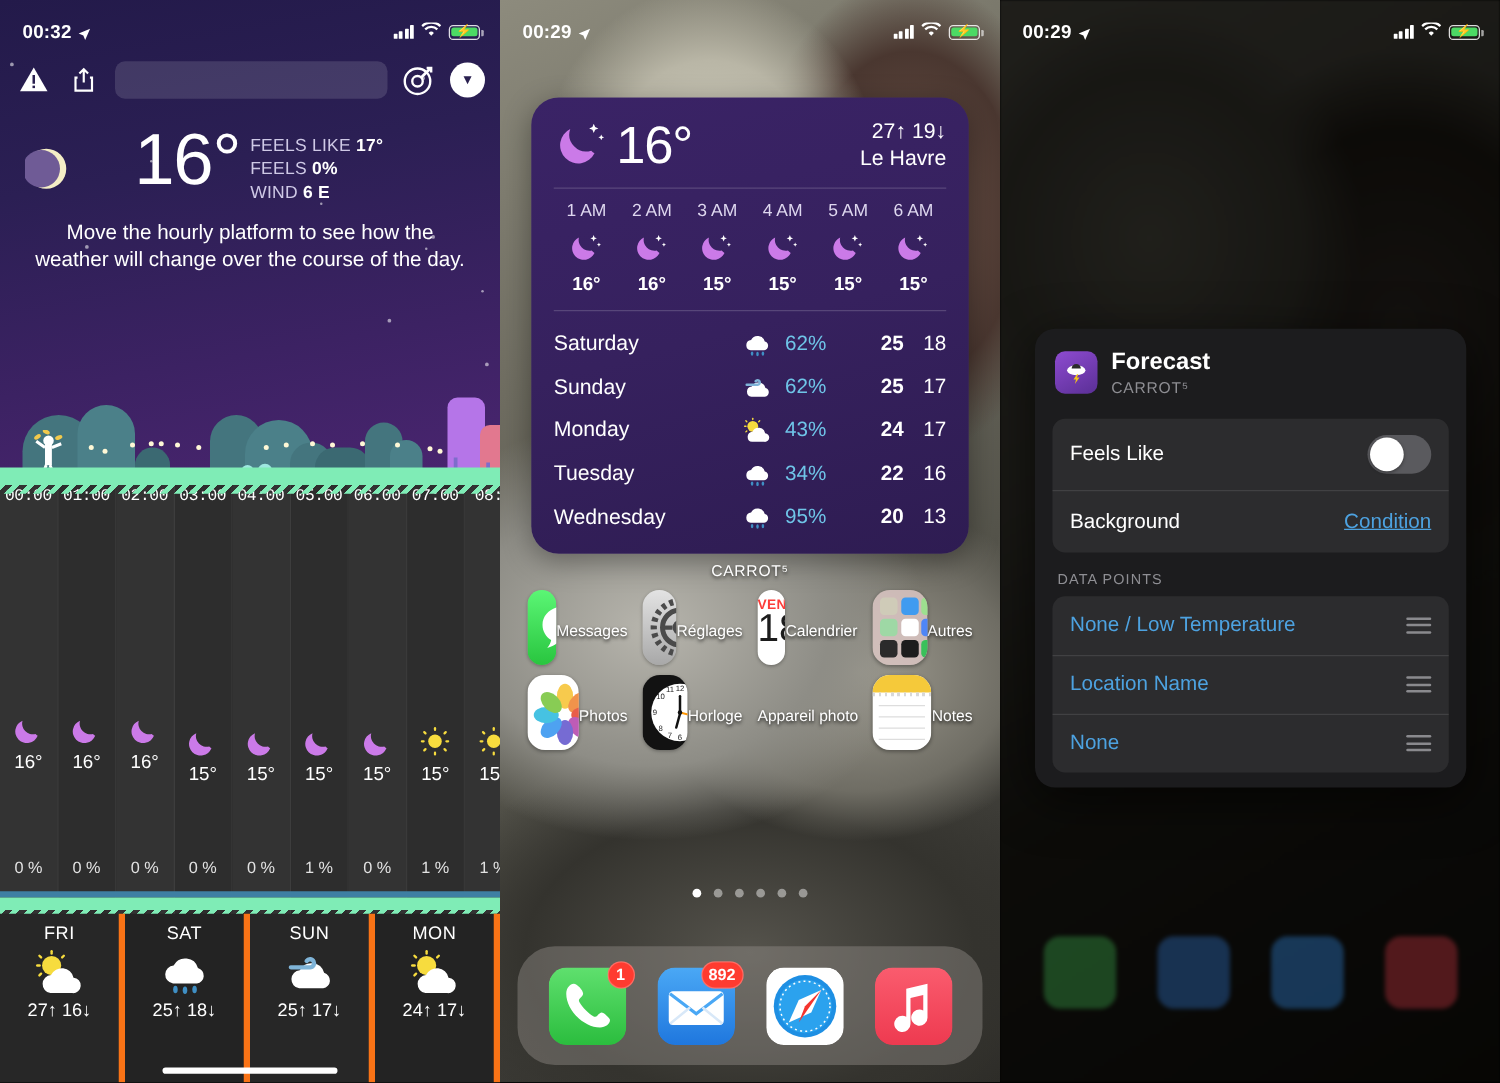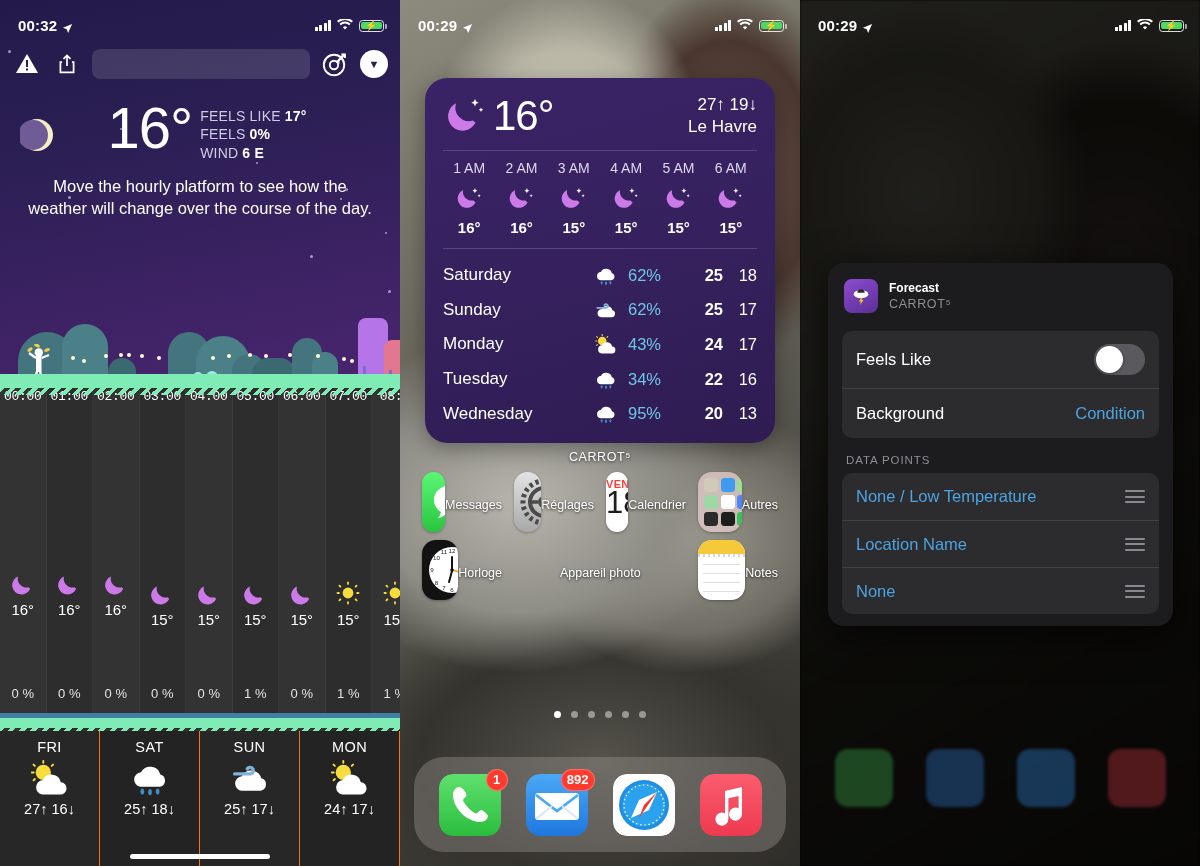--- a/index.html
+++ b/index.html
@@ -78,21 +78,21 @@
   .htemp { position:absolute; top:216px; left:0; right:0; text-align:center; color:#fff; font-size:15px;}
   .hicon.lo { top:196px; } .htemp.lo { top:226px; }
   .hprec { position:absolute; top:301px; left:0; right:0; text-align:center; color:#e2e2e2; font-size:13px;}
 
   .waterline { position:absolute; left:0; right:0; top:713px; height:5px; background:#3e7fa3; z-index:14;}
   .grass2 { position:absolute; left:0; right:0; top:718px; height:10px; background:#7fecb6; z-index:14;}
   .zig2 { position:absolute; left:0; right:0; top:727px; height:8px; z-index:14;
           background:repeating-linear-gradient(135deg,#7fecb6 0 4px,transparent 4px 8px); }
 
   .days { position:absolute; left:0; right:0; top:731px; bottom:0; display:flex; z-index:15; }
-  .dcol { flex:1; background:#272727; border-right:1px solid #f97316; padding-top:8px;
+  .dcol { flex:1; background:#272727; border-right:5px solid #f97316; padding-top:8px;
           display:flex; flex-direction:column; align-items:center; }
   .dcol:nth-child(even){ background:#232323; }
   .dname { color:#fff; font-size:14.5px; letter-spacing:.4px; }
   .dicon { height:42px; display:flex; align-items:center; justify-content:center; margin-top:2px;}
   .dtemp { color:#fff; font-size:14.5px; margin-top:2px; }
   .homebar { position:absolute; bottom:7px; left:50%; transform:translateX(-50%);
              width:140px; height:5px; border-radius:3px; background:#fff; z-index:30;}
 
   
   .wall2 { position:absolute; inset:0;
@@ -155,27 +155,27 @@
       radial-gradient(ellipse 220px 260px at 80% 30%, #24201c 0%, #17140f 60%, transparent 85%),
       linear-gradient(150deg,#3a3932 0%,#2c2b25 38%,#171611 62%,#0d0c09 100%);
     filter: blur(1px); }
   .dim3 { position:absolute; inset:0; background:rgba(0,0,0,.45); }
   .sheet { position:absolute; left:28px; top:263px; width:345px; border-radius:16px;
            background:#1c1c1e; z-index:20; overflow:hidden; box-shadow:0 10px 40px rgba(0,0,0,.6);}
   .sheet-head { display:flex; align-items:center; gap:11px; padding:16px 16px 18px; }
   .sheet-icon { width:34px; height:34px; border-radius:8px; flex:0 0 auto;
                 background:linear-gradient(150deg,#8e4bd0,#5a2f96); display:flex;
                 align-items:center; justify-content:center; }
-  .sheet-title { color:#fff; font-size:12px; font-weight:700; line-height:1.2; }
+  .sheet-title { color:#fff; font-size:19px; font-weight:700; line-height:1.2; }
   .sheet-sub { color:#8e8e93; font-size:12.5px; letter-spacing:.6px; margin-top:1px;}
   .card { background:#2c2c2e; border-radius:10px; margin:0 14px; }
   .crow { display:flex; align-items:center; padding:13px 14px; min-height:50px; }
   .crow + .crow { border-top:.5px solid rgba(255,255,255,.1); }
   .crow .ctitle { color:#fff; font-size:16.5px; }
-  .crow .cval { margin-left:auto; color:#4da2e0; font-size:16.5px; }
+  .crow .cval { margin-left:auto; color:#4da2e0; font-size:16.5px;text-decoration:underline; }
   .toggle { margin-left:auto; width:51px; height:31px; border-radius:16px; background:#5a5a5e;
             position:relative; }
   .toggle .knob { position:absolute; left:2px; top:2px; width:27px; height:27px; border-radius:50%;
             background:#fff; box-shadow:0 1px 3px rgba(0,0,0,.4); }
   .sechead { color:#8e8e93; font-size:11.5px; letter-spacing:.9px; padding:16px 18px 7px; }
   .dp-row { display:flex; align-items:center; padding:12px 14px; min-height:47px; }
   .dp-row + .dp-row { border-top:.5px solid rgba(255,255,255,.1); }
   .dp-row .dtext { color:#4da2e0; font-size:16.5px; font-weight:500; }
   .grip { margin-left:auto; width:20px; display:flex; flex-direction:column; gap:3.5px; }
   .grip i { display:block; height:2px; background:#8a8a8e; border-radius:1px; }
@@ -753,20 +753,38 @@
                 <div style="width:14px;height:14px;border-radius:3.4px;background:#4e86f7"></div>
                 <div style="width:14px;height:14px;border-radius:3.4px;background:#2b2b2b"></div>
                 <div style="width:14px;height:14px;border-radius:3.4px;background:#1d1d1d"></div>
                 <div style="width:14px;height:14px;border-radius:3.4px;background:#39c05a"></div>
               </div>
             </div>
             <div class="applabel">Autres</div>
           </div>
         </div>
       <div class="approw" id="app-row-2">
+          <div class="app">
+            <div class="appicon">
+              <div style="position:absolute;inset:0;background:#fff"></div>
+              <svg viewBox="0 0 60 60" width="60" height="60" style="position:absolute;inset:0">
+                <g opacity=".92">
+                  <ellipse cx="30" cy="17" rx="6.5" ry="10" fill="#f7c63e"></ellipse>
+                  <ellipse cx="41" cy="22" rx="6.5" ry="10" fill="#f08a3c" transform="rotate(45 41 22)"></ellipse>
+                  <ellipse cx="45" cy="32" rx="10" ry="6.5" fill="#e8503a"></ellipse>
+                  <ellipse cx="41" cy="42" rx="6.5" ry="10" fill="#b94fb0" transform="rotate(-45 41 42)"></ellipse>
+                  <ellipse cx="30" cy="46" rx="6.5" ry="10" fill="#6b5fd0"></ellipse>
+                  <ellipse cx="19" cy="42" rx="6.5" ry="10" fill="#3f9bf0" transform="rotate(45 19 42)"></ellipse>
+                  <ellipse cx="15" cy="32" rx="10" ry="6.5" fill="#37bde0"></ellipse>
+                  <ellipse cx="19" cy="22" rx="6.5" ry="10" fill="#7ec846" transform="rotate(-45 19 22)"></ellipse>
+                </g>
+              </svg>
+            </div>
+            <div class="applabel">Photos</div>
+          </div>
           <div class="app">
             <div class="appicon">
               <div style="position:absolute;inset:0;background:#121212"></div>
               <svg viewBox="0 0 60 60" width="60" height="60" style="position:absolute;inset:0">
                 <circle cx="30" cy="30" r="23" fill="#fff"></circle>
                 <g stroke="#111" stroke-width="2" stroke-linecap="round">
                   <path d="M30 17v14"></path>
                   <path d="M30 31l-3 11"></path>
                 </g>
                 <path d="M30 30l12 3" stroke="#ff9500" stroke-width="1.6" stroke-linecap="round"></path>

